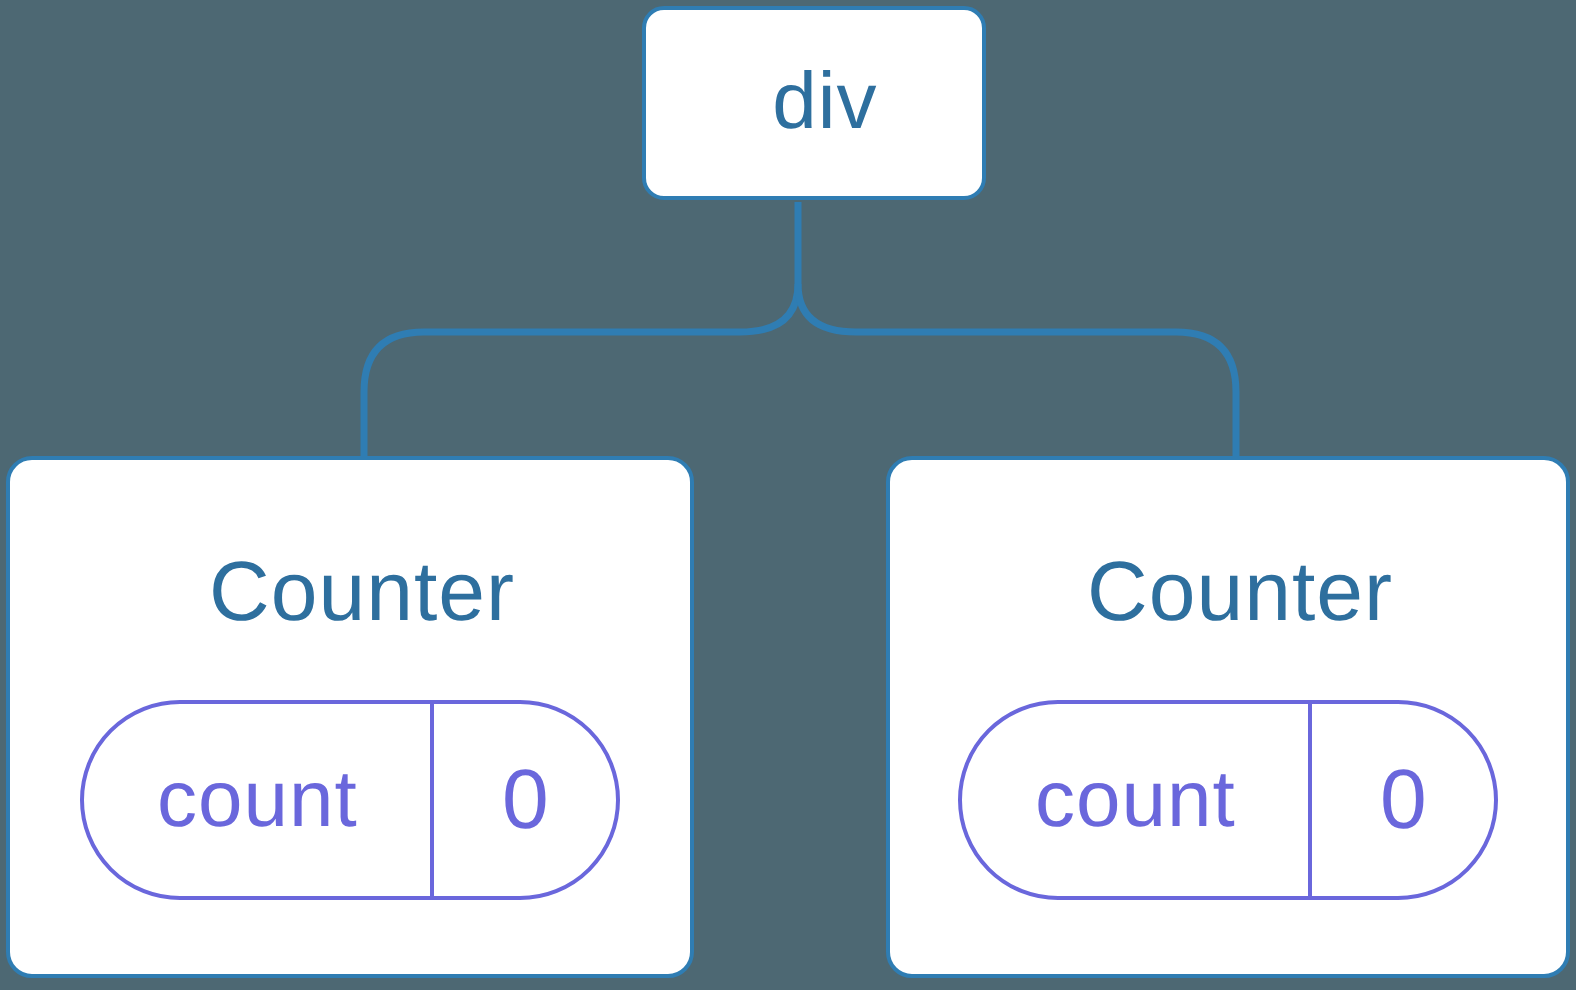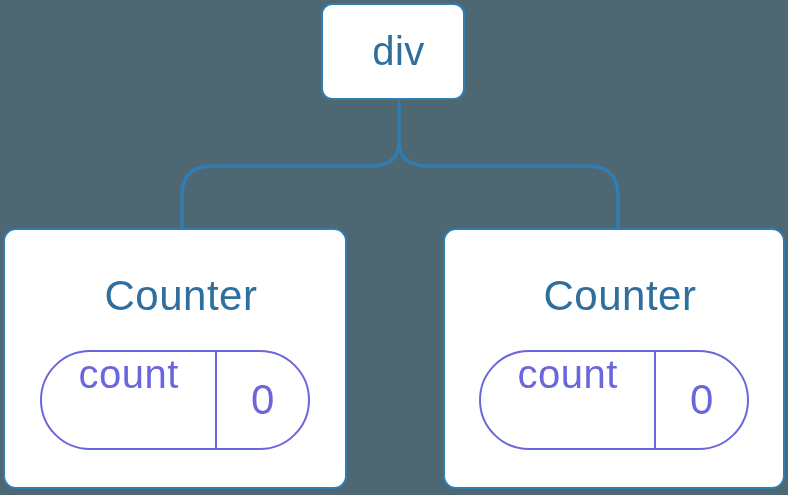--- a/index.html
+++ b/index.html
@@ -23,21 +23,21 @@
   }
   .connector-svg {
     position: absolute;
     left: 0; top: 0;
     width: 788px; height: 495px;
     color: var(--line-blue);
   }
   .root-node {
     position: absolute;
     left: 321px; top: 3px;
-    width: 144px; height: 97px;
+    width: 172px; height: 97px;
     background: var(--card-bg);
     border: 2.5px solid var(--line-blue);
     border-radius: 11px;
     display: flex;
     align-items: center;
     justify-content: center;
     padding-left: 11px;
   }
   .root-label {
     font-size: 40px;
@@ -73,20 +73,21 @@
     border: 2px solid var(--state-purple);
     border-radius: 50px;
     display: flex;
     align-items: stretch;
     overflow: hidden;
     background: var(--card-bg);
   }
   .state-key-cell {
     flex: 176 0 0;
     display: flex;
+    align-items: center;
     justify-content: center;
     border-right: 2px solid var(--state-purple);
   }
   .state-value-cell {
     flex: 92 0 0;
     display: flex;
     align-items: center;
     justify-content: center;
   }
   .state-key {

